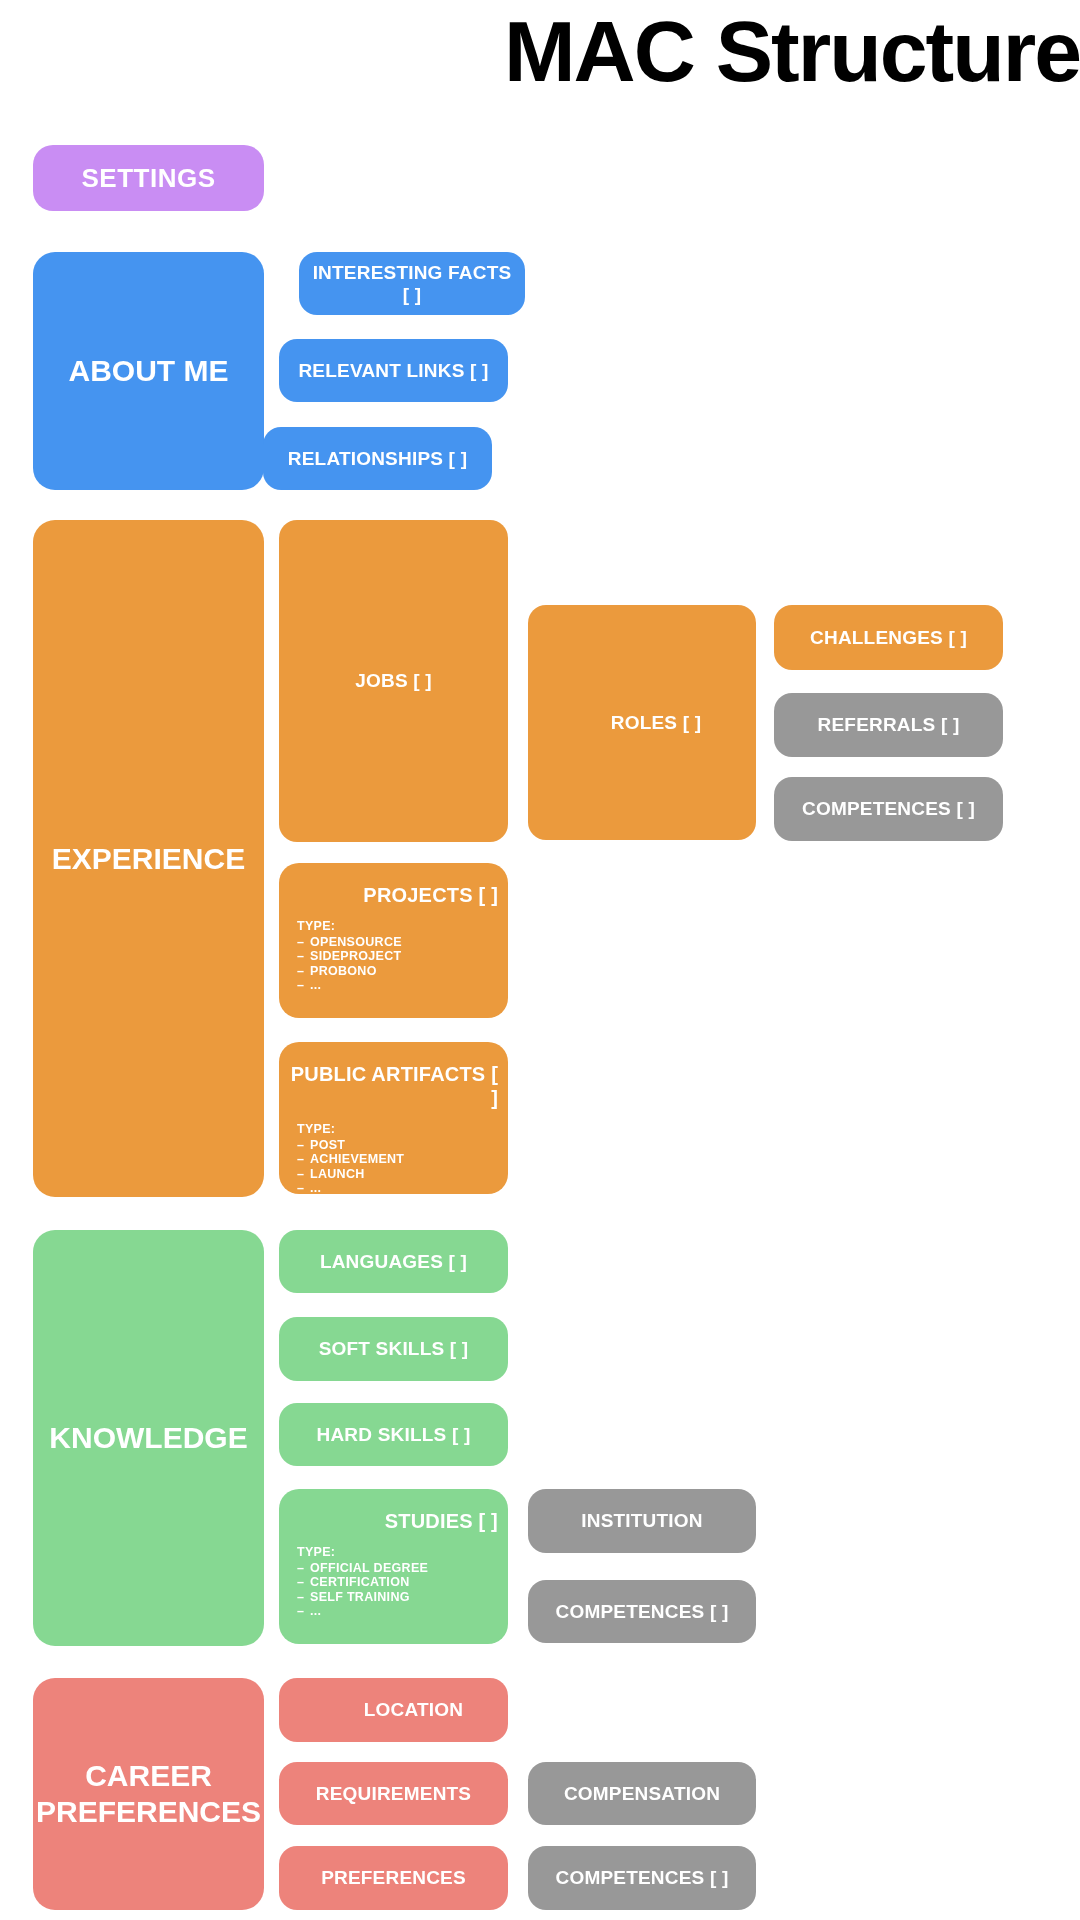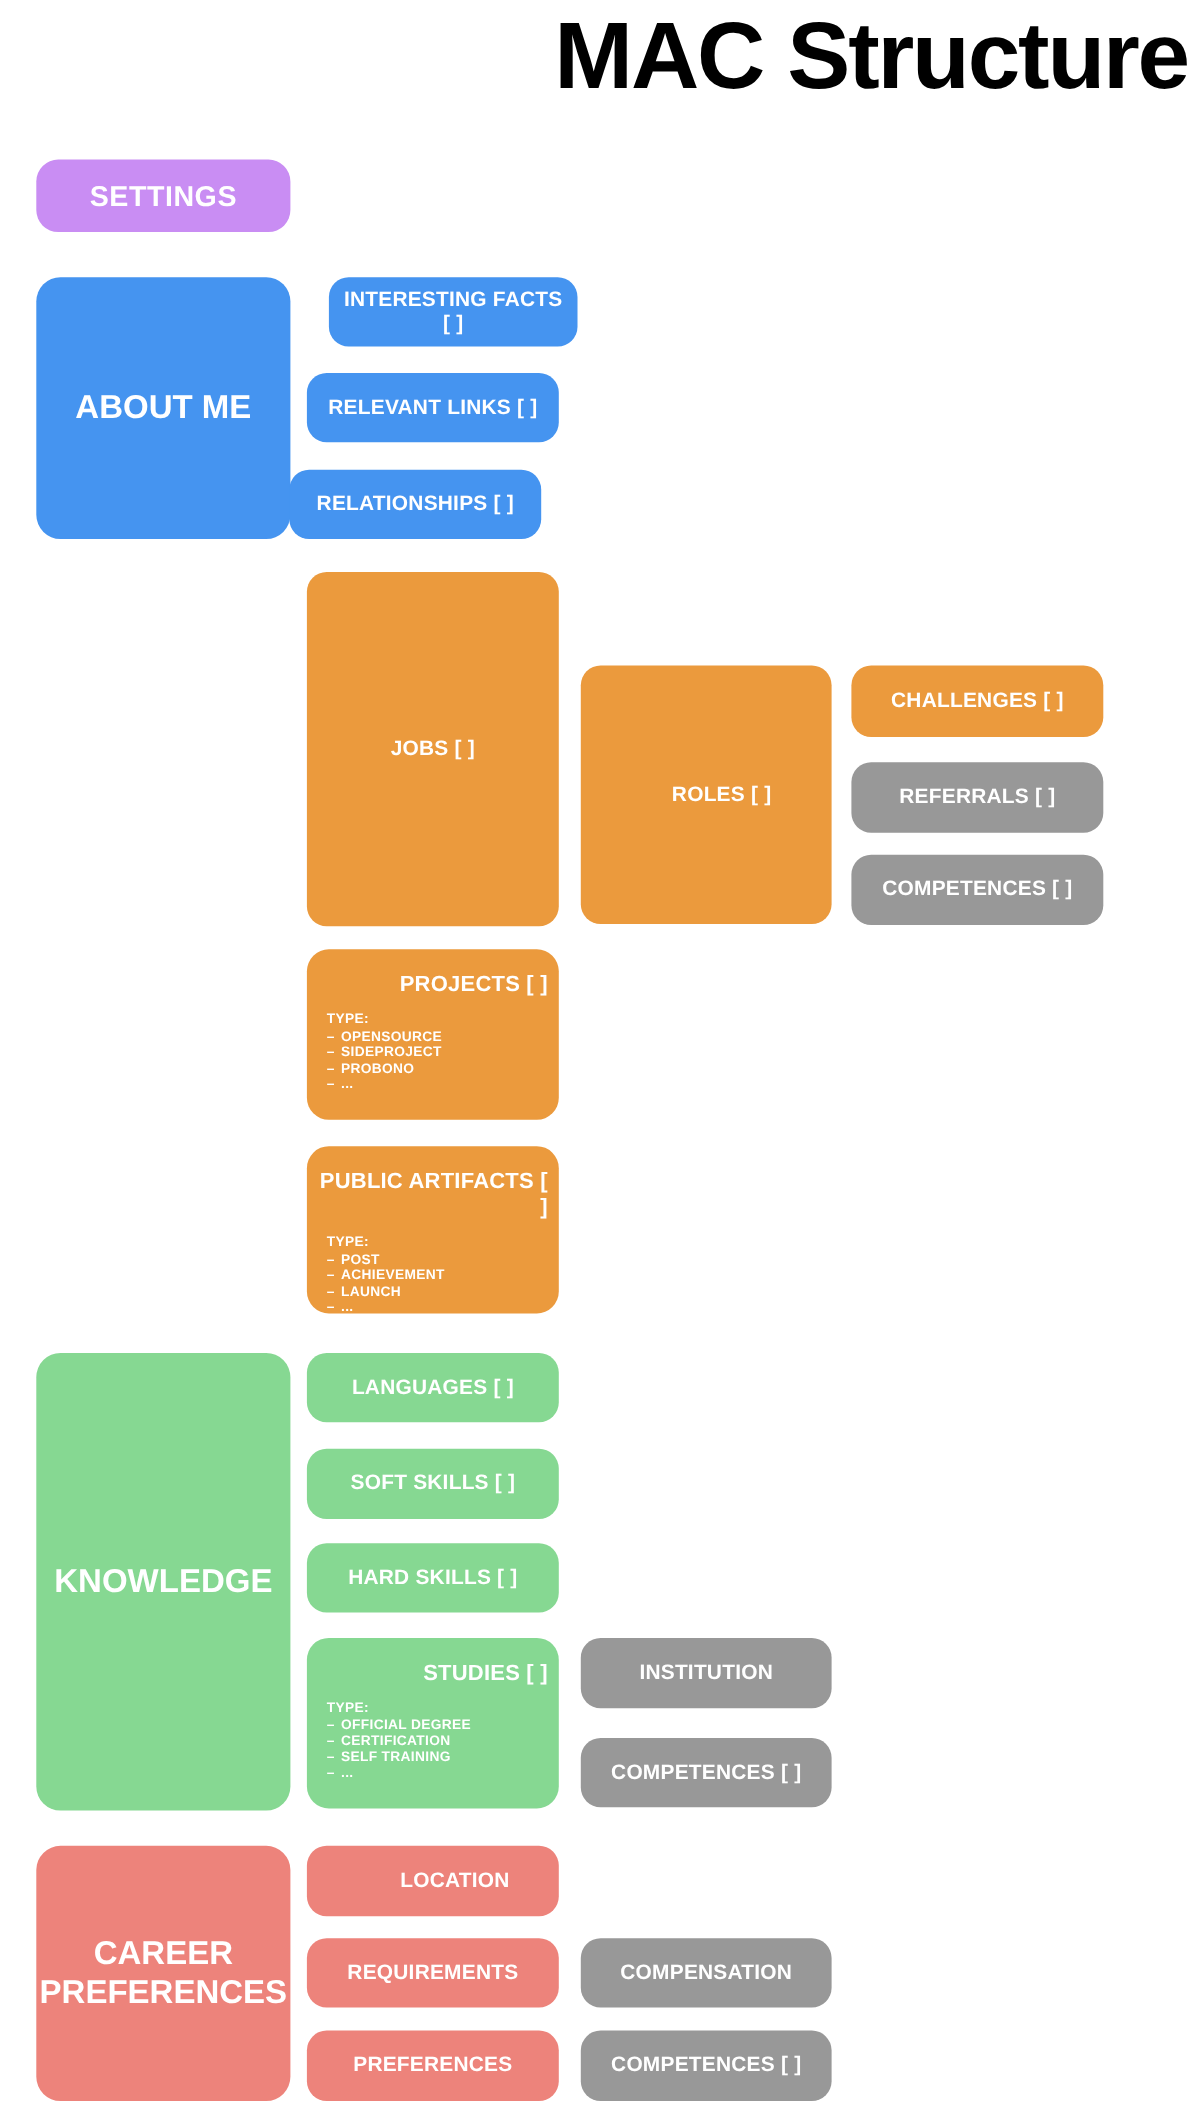--- a/index.html
+++ b/index.html
@@ -98,20 +98,23 @@
   <div class="node blue small" id="n-facts">
     <span>INTERESTING FACTS [ ]</span>
   </div>
   <div class="node blue small" id="n-links">
     <span>RELEVANT LINKS [ ]</span>
   </div>
   <div class="node blue small" id="n-relationships">
     <span>RELATIONSHIPS [ ]</span>
   </div>
 
+  <div class="node orange big" id="n-experience">
+    <span>EXPERIENCE</span>
+  </div>
   <div class="node orange small" id="n-jobs">
     <span>JOBS [ ]</span>
   </div>
   <div class="node orange small" id="n-roles">
     <span>ROLES [ ]</span>
   </div>
   <div class="node orange small" id="n-challenges">
     <span>CHALLENGES [ ]</span>
   </div>
   <div class="node gray small" id="n-referrals">

